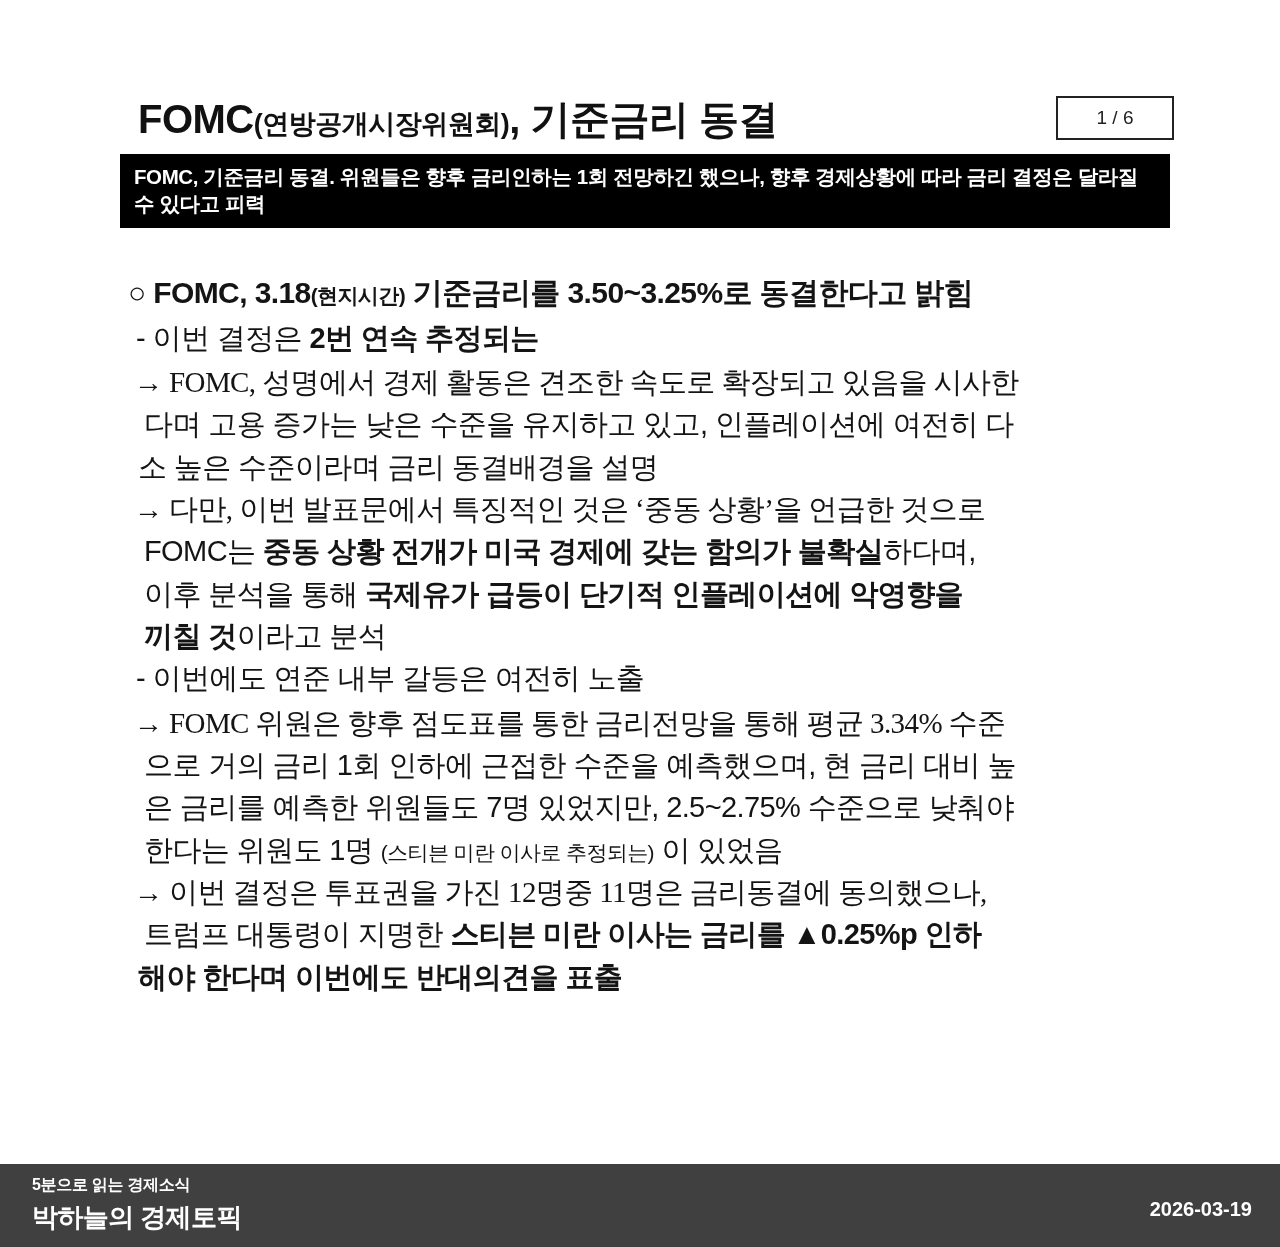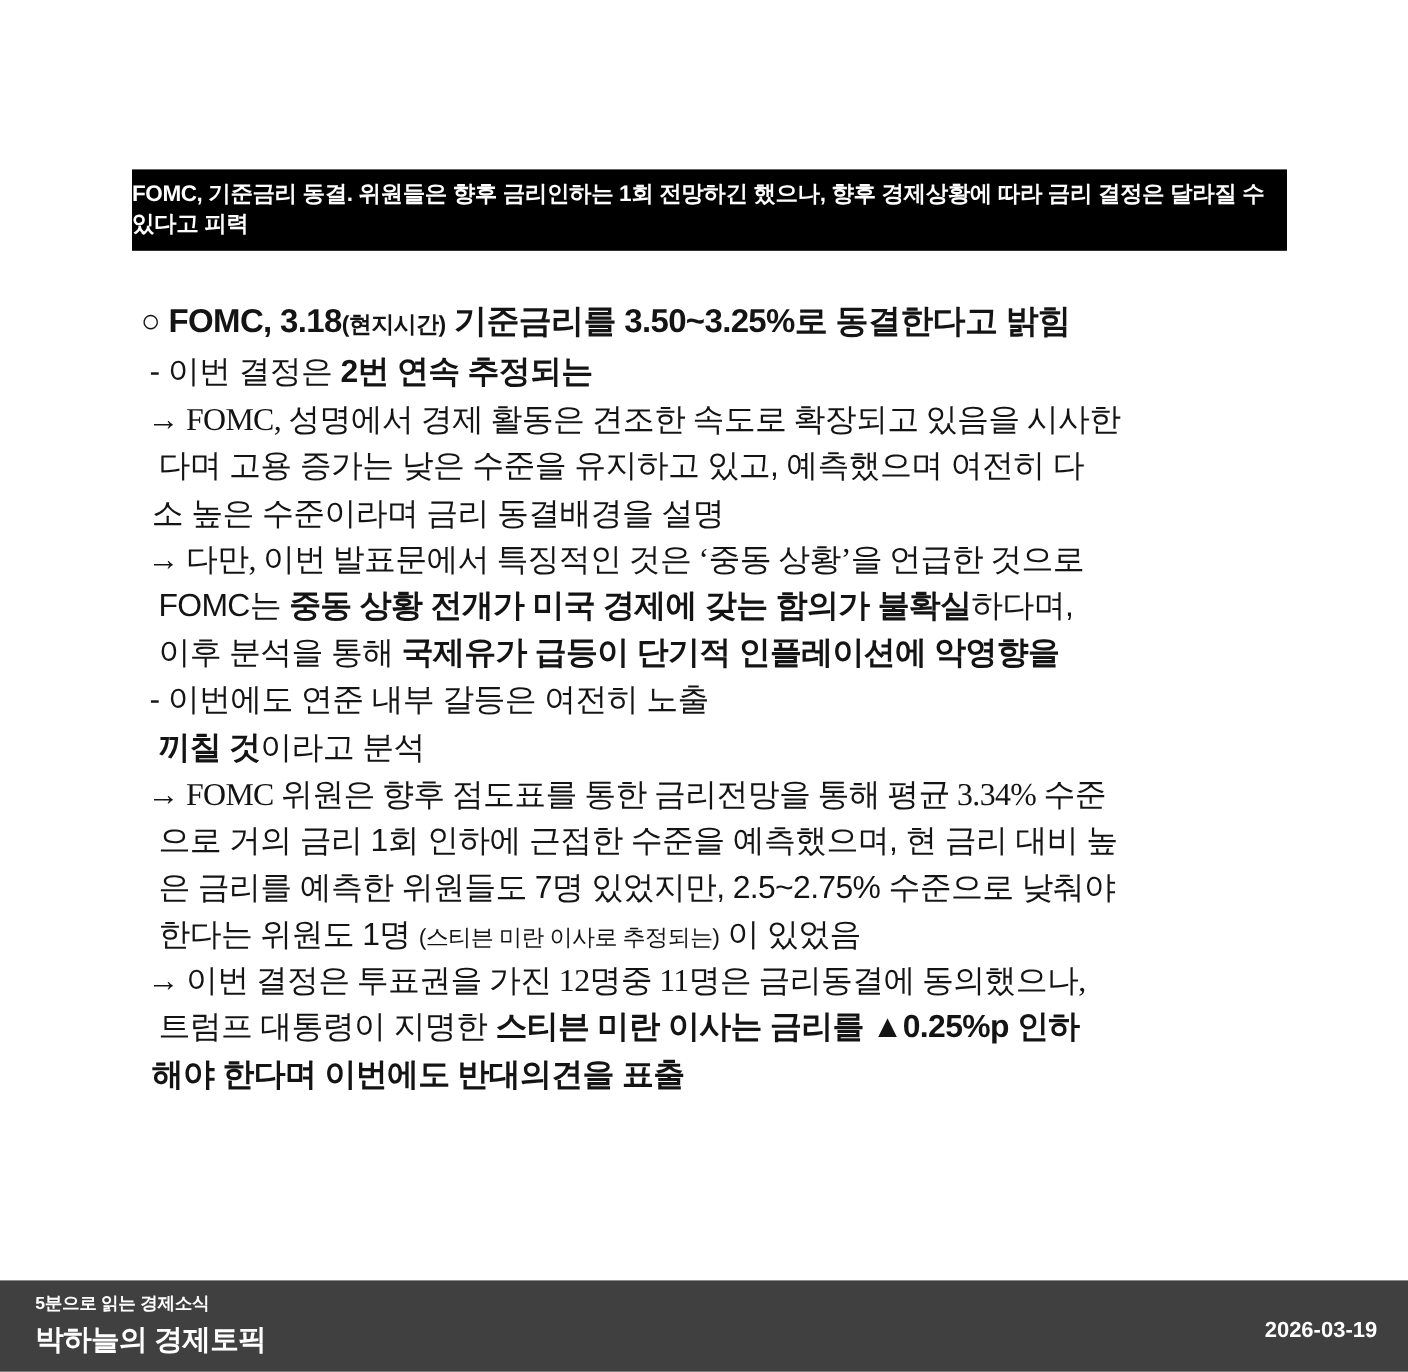--- a/index.html
+++ b/index.html
@@ -61,21 +61,21 @@
   }
 
   
   .banner {
     position: absolute;
     top: 154px;
     left: 120px;
     width: 1050px;
     background: #000000;
     color: #ffffff;
-    padding: 9px 12px 11px 0;
+    padding: 9px 12px 11px 14px;
     box-sizing: border-box;
     font-size: 20.5px;
     font-weight: bold;
     line-height: 1.32;
     letter-spacing: -0.4px;
   }
 
   
   .body-block {
     position: absolute;
@@ -150,39 +150,43 @@
     top: 34px;
     font-size: 20px;
     font-weight: bold;
   }
 </style>
 </head>
 <body>
 
 <div class="page">
 
+  <div class="title-row">
+    <div class="doc-title"><span>FOMC</span><span class="sub">(연방공개시장위원회)</span><span>, 기준금리 동결</span></div>
+    <div class="page-indicator">1 / 6</div>
+  </div>
 
   <div class="banner">FOMC, 기준금리 동결. 위원들은 향후 금리인하는 1회 전망하긴 했으나, 향후 경제상황에 따라 금리 결정은 달라질 수 있다고 피력</div>
 
   <div class="body-block">
 
     <div class="line l-head"><span>○ FOMC, 3.18</span><span class="small">(현지시간)</span><span> 기준금리를 3.50~3.25%로 동결한다고 밝힘</span></div>
 
     <div class="line l-dash"><span>- 이번 결정은 </span><b>2번 연속 추정되는</b></div>
 
     <div class="line l-arrow">→ FOMC, 성명에서 경제 활동은 견조한 속도로 확장되고 있음을 시사한</div>
-    <div class="line l-cont">다며 고용 증가는 낮은 수준을 유지하고 있고, 예측했으며 여전히 다</div>
+    <div class="line l-cont">다며 고용 증가는 낮은 수준을 유지하고 있고, 인플레이션에 여전히 다</div>
     <div class="line l-cont2">소 높은 수준이라며 금리 동결배경을 설명</div>
 
     <div class="line l-arrow">→ 다만, 이번 발표문에서 특징적인 것은 ‘중동 상황’을 언급한 것으로</div>
     <div class="line l-cont"><span>FOMC는 </span><b>중동 상황 전개가 미국 경제에 갖는 함의가 불확실</b><span>하다며,</span></div>
     <div class="line l-cont"><span>이후 분석을 통해 </span><b>국제유가 급등이 단기적 인플레이션에 악영향을</b></div>
+    <div class="line l-cont"><b>끼칠 것</b><span>이라고 분석</span></div>
+
     <div class="line l-dash">- 이번에도 연준 내부 갈등은 여전히 노출</div>
-
-    <div class="line l-cont"><b>끼칠 것</b><span>이라고 분석</span></div>
 
     <div class="line l-arrow">→ FOMC 위원은 향후 점도표를 통한 금리전망을 통해 평균 3.34% 수준</div>
     <div class="line l-cont">으로 거의 금리 1회 인하에 근접한 수준을 예측했으며, 현 금리 대비 높</div>
     <div class="line l-cont">은 금리를 예측한 위원들도 7명 있었지만, 2.5~2.75% 수준으로 낮춰야</div>
     <div class="line l-cont"><span>한다는 위원도 1명 </span><span class="tiny">(스티븐 미란 이사로 추정되는)</span><span> 이 있었음</span></div>
 
     <div class="line l-arrow">→ 이번 결정은 투표권을 가진 12명중 11명은 금리동결에 동의했으나,</div>
     <div class="line l-cont"><span>트럼프 대통령이 지명한 </span><b>스티븐 미란 이사는 금리를 ▲0.25%p 인하</b></div>
     <div class="line l-cont2"><b>해야 한다며 이번에도 반대의견을 표출</b></div>
 

